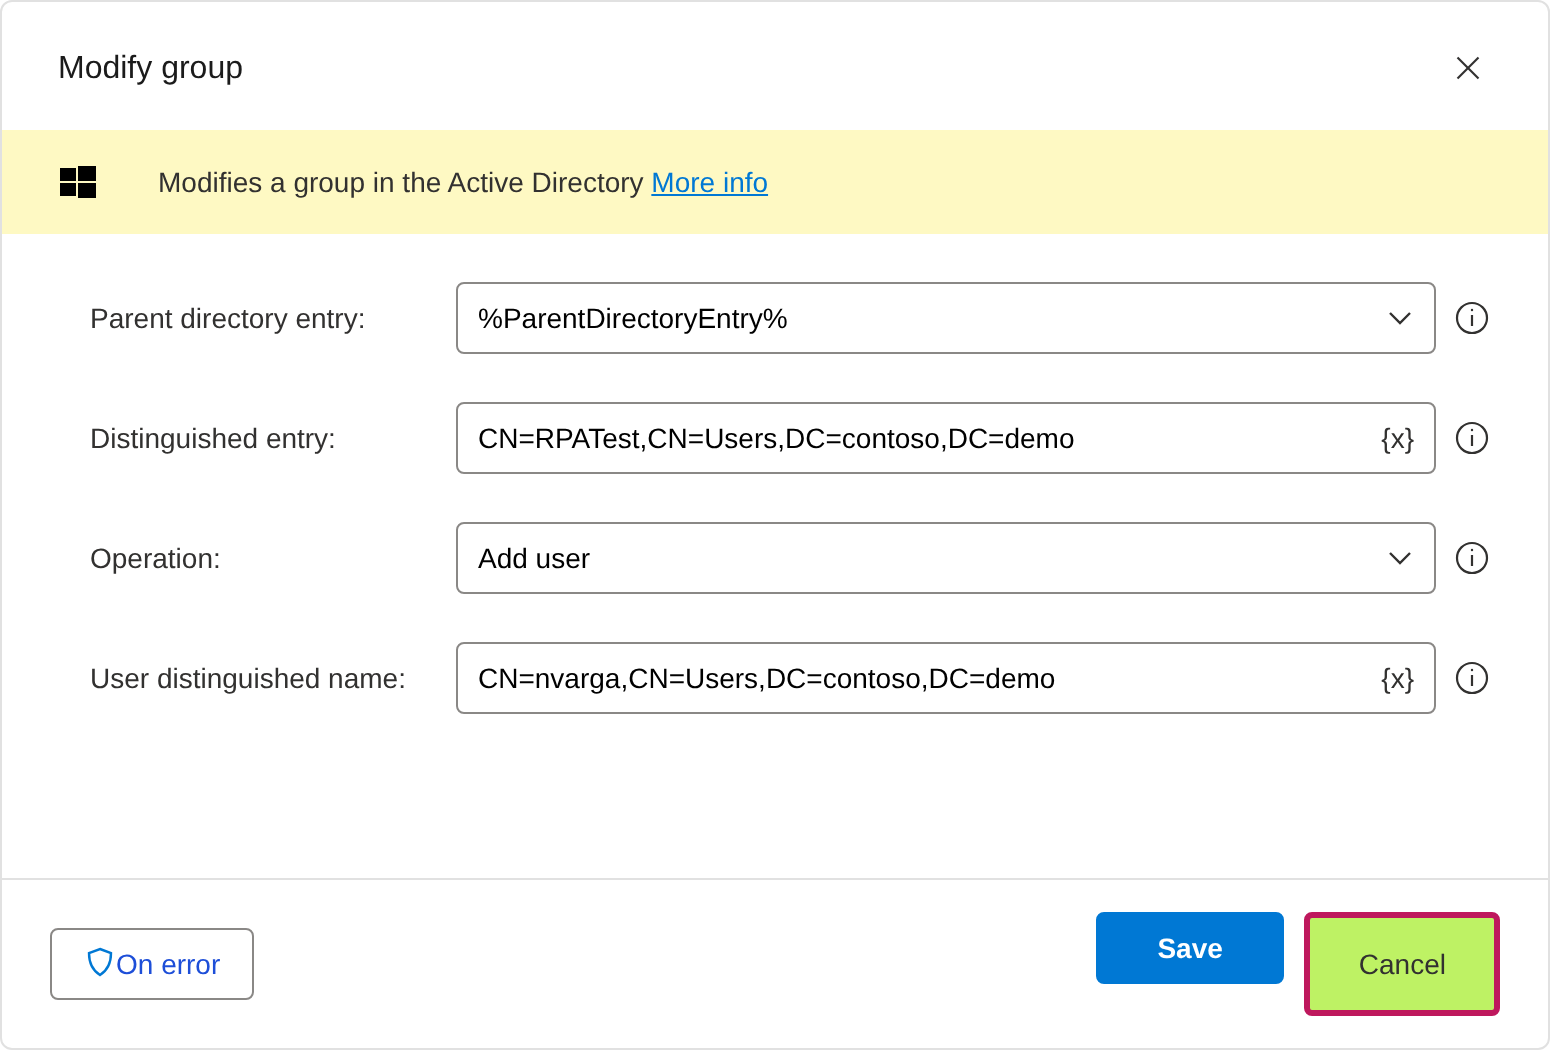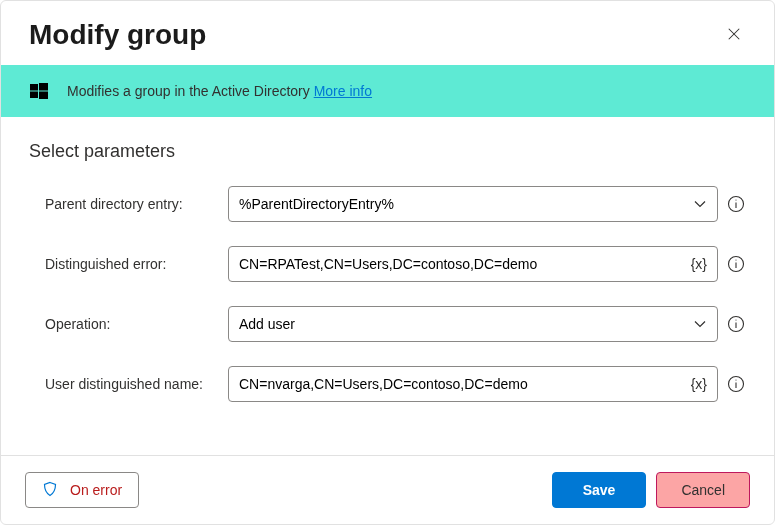--- a/index.html
+++ b/index.html
@@ -18,44 +18,44 @@
       flex-direction: column;
       overflow: hidden;
     }
     .header {
       display: flex;
       justify-content: space-between;
       align-items: center;
       padding: 18px 24px 14px 28px;
     }
     .title {
-      font-size: 28px;
-      font-weight: 700;
+      font-size: 16px;
+      font-weight: 400;
       color: #1b1b1b;
     }
     .close-btn {
       width: 32px;
       height: 32px;
       display: flex;
       align-items: center;
       justify-content: center;
       cursor: pointer;
       background: transparent;
       border: none;
     }
     .close-btn svg {
       width: 14px;
       height: 14px;
     }
     .info-banner {
-      background: #5eead4;
+      background: #fef9c3;
       padding: 16px 28px;
       display: flex;
       align-items: center;
-      gap: 18px;
+      gap: 30px;
     }
     .info-icon {
       width: 20px;
       height: 20px;
       display: flex;
       align-items: center;
       justify-content: center;
     }
     .info-icon svg {
       width: 20px;
@@ -146,27 +146,27 @@
     .footer {
       display: flex;
       justify-content: space-between;
       align-items: center;
       padding: 16px 24px;
       border-top: 1px solid #e1e1e1;
     }
     .on-error-btn {
       display: flex;
       align-items: center;
-      gap: 12px;
+      gap: 0;
       padding: 8px 16px;
       border: 1px solid #8a8886;
       border-radius: 4px;
       background: #ffffff;
       font-size: 14px;
-      color: #b91c1c;
+      color: #1d4ed8;
       cursor: pointer;
       height: 36px;
     }
     .on-error-btn svg {
       width: 16px;
       height: 16px;
     }
     .footer-right {
       display: flex;
       gap: 10px;
@@ -177,24 +177,24 @@
       background: #0078d4;
       color: #ffffff;
       border: 1px solid #0078d4;
       border-radius: 4px;
       font-size: 14px;
       font-weight: 600;
       cursor: pointer;
     }
     .cancel-btn {
       padding: 0 24px;
-      height: 36px;
-      background: #fca5a5;
-      color: #323130;
-      border: 1px solid #be185d;
+      height: 52px;
+      background: #bef264;
+      color: #323130;
+      border: 3px solid #be185d;
       border-radius: 4px;
       font-size: 14px;
       cursor: pointer;
     }
   </style>
 </head>
 <body>
 
 <div class="header">
   <div class="title">Modify group</div>
@@ -216,21 +216,20 @@
       <rect x="1" y="10.5" width="8" height="6.5"></rect>
       <rect x="10" y="10.5" width="9" height="7.5"></rect>
     </svg>
   </span>
   <div class="info-text">
     <span>Modifies a group in the Active Directory </span><a class="info-link">More info</a>
   </div>
 </div>
 
 <div class="content">
-  <h2 class="section-heading">Select parameters</h2>
 
   <div class="form-row">
     <label class="form-label">Parent directory entry:</label>
     <div class="input-wrapper">
       <span class="input-value">%ParentDirectoryEntry%</span>
       <span class="chevron-icon">
         <svg viewBox="0 0 14 14" fill="none" stroke="#323130" stroke-width="1.2">
           <polyline points="2,4.5 7,9.5 12,4.5"></polyline>
         </svg>
       </span>
@@ -238,21 +237,21 @@
     <span class="help-icon">
       <svg viewBox="0 0 18 18" fill="none" stroke="#323130" stroke-width="1.1">
         <circle cx="9" cy="9" r="7.5"></circle>
         <line x1="9" y1="7.5" x2="9" y2="13"></line>
         <circle cx="9" cy="5" r="0.6" fill="#323130" stroke="none"></circle>
       </svg>
     </span>
   </div>
 
   <div class="form-row">
-    <label class="form-label">Distinguished error:</label>
+    <label class="form-label">Distinguished entry:</label>
     <div class="input-wrapper">
       <span class="input-value bold">CN=RPATest,CN=Users,DC=contoso,DC=demo</span>
       <span class="var-icon">{x}</span>
     </div>
     <span class="help-icon">
       <svg viewBox="0 0 18 18" fill="none" stroke="#323130" stroke-width="1.1">
         <circle cx="9" cy="9" r="7.5"></circle>
         <line x1="9" y1="7.5" x2="9" y2="13"></line>
         <circle cx="9" cy="5" r="0.6" fill="#323130" stroke="none"></circle>
       </svg>

